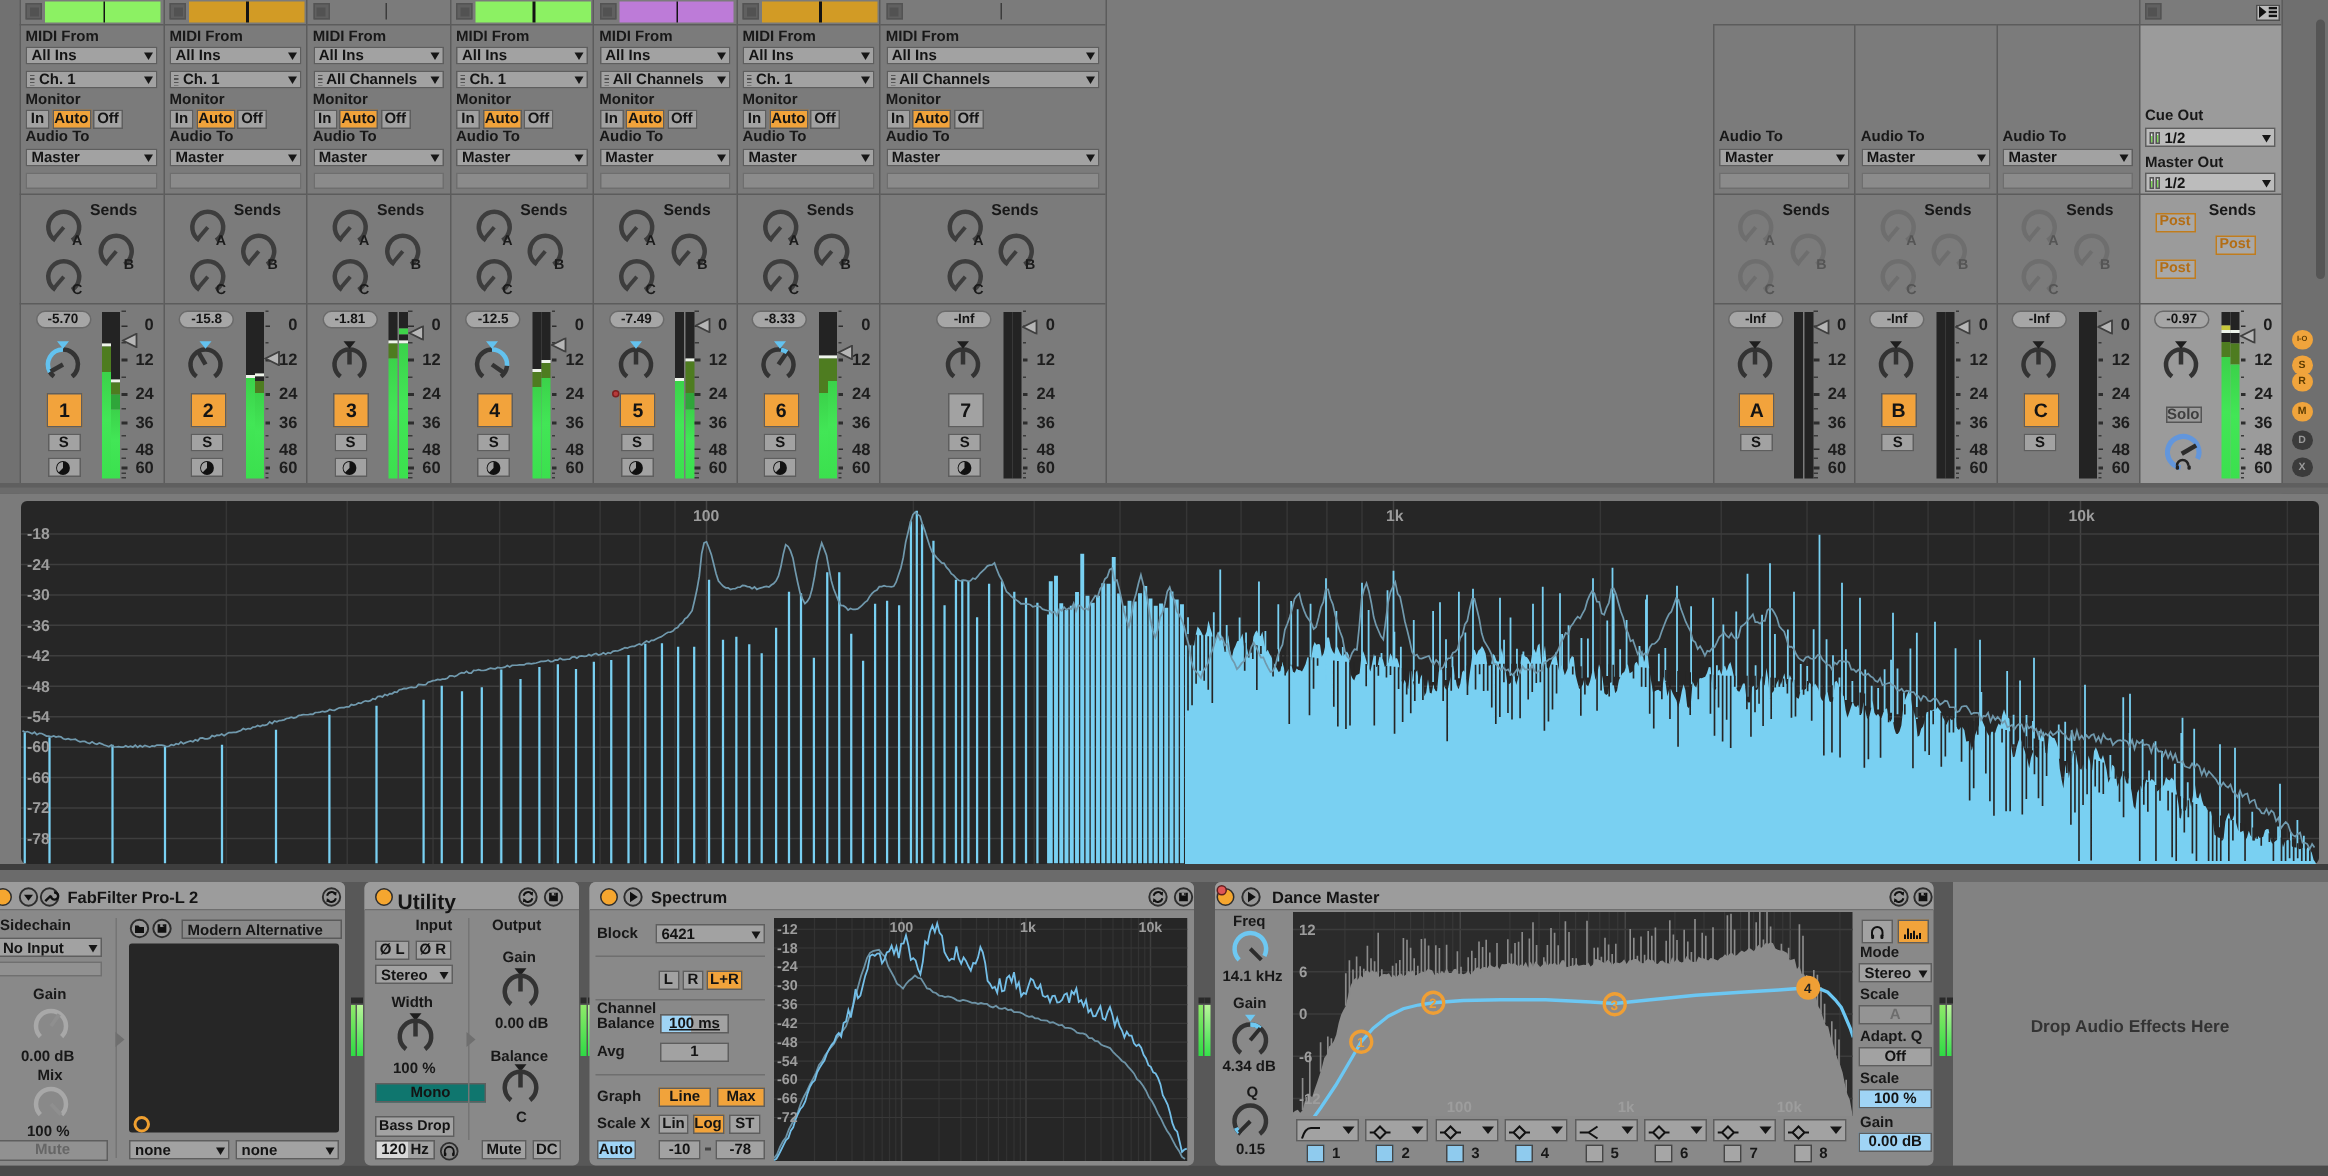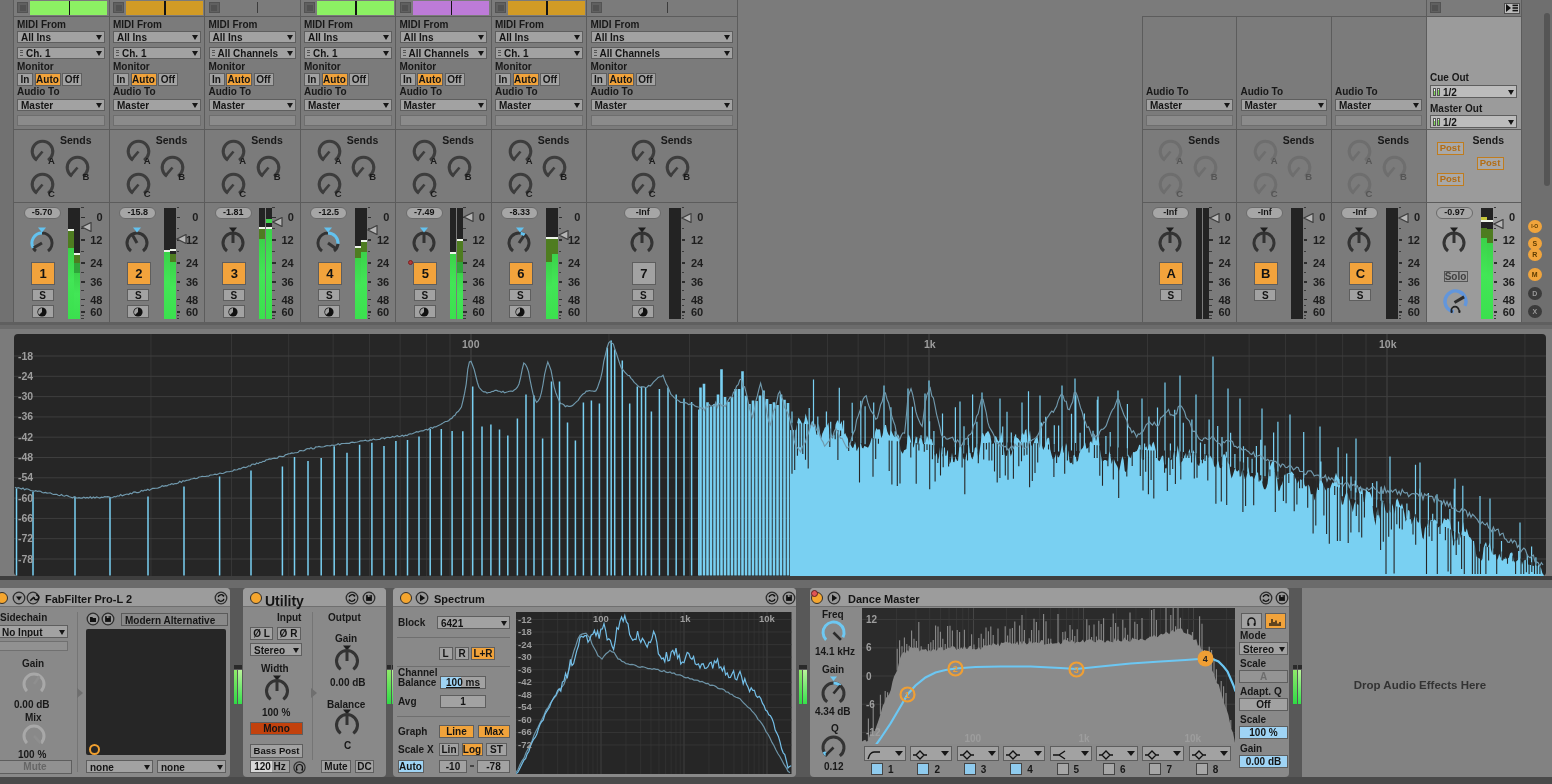--- a/index.html
+++ b/index.html
@@ -1023,22 +1023,22 @@
       <span class="tx" style="top:2px;">Stereo</span>
       <span class="ar" style="top:4px;"></span>
     </div>
 <div class="lbl" style="left:261px;top:663px;">Width</div>
 <svg class="abs" style="left:263px;top:675px;" width="28" height="32" viewBox="-14 -16 28 32">
       <path d="M-4,-15.5 L4,-15.5 L0,-10.5 Z" fill="#1e1e1e"></path>
       <path d="M-6.3,8.4 A10.5,10.5 0 1 1 6.3,8.4" stroke="#333" stroke-width="3" fill="none"></path>
       <line x1="0" y1="-10" x2="0" y2="0" stroke="#333" stroke-width="3"></line>
     </svg>
 <div class="lbl" style="left:262px;top:707px;">100 %</div>
-<div class="btn" style="left:250px;top:721.5px;width:53px;height:13.5px;background:#c2410c;line-height:12px;">Mono</div>
-<div class="btn" style="left:250px;top:744px;width:53px;height:13.5px;line-height:12px;font-size:9.5px;">Bass Post</div>
+<div class="btn" style="left:250px;top:721.5px;width:74px;height:13.5px;background:#0f766e;line-height:12px;">Mono</div>
+<div class="btn" style="left:250px;top:744px;width:53px;height:13.5px;line-height:12px;font-size:9.5px;">Bass Drop</div>
 <div class="btn" style="left:250px;top:760px;width:40px;height:13px;line-height:11.5px;background:linear-gradient(90deg,#d8d8d8 0 55%,#a2a2a2 55%);">120 Hz</div>
 <svg class="abs" style="left:293px;top:760.5px;" width="13" height="13" viewBox="0 0 13 13">
       <circle cx="6.5" cy="6.5" r="5.6" fill="none" stroke="#2e2e2e" stroke-width="1.2"></circle>
       <path d="M3.5,8 V6.5 a3,3 0 0 1 6,0 V8" stroke="#111" stroke-width="1.2" fill="none"></path>
       <rect x="2.9" y="7.4" width="1.7" height="2.4" rx="0.8" fill="#111"></rect>
       <rect x="8.4" y="7.4" width="1.7" height="2.4" rx="0.8" fill="#111"></rect>
     </svg>
 <div class="abs" style="left:312px;top:612px;width:1px;height:148px;background:#757575;"></div>
 <svg class="abs" style="left:310px;top:687px;" width="8" height="12" viewBox="0 0 8 12">
       <path d="M1,1 L7,6 L1,11 Z" fill="#6f6f6f"></path>
@@ -1173,21 +1173,21 @@
       <path d="M0.0,-10.5 A10.5,10.5 0 0 1 6.7,-8.0" stroke="#6ec8f2" stroke-width="3" fill="none"></path>
       <line x1="0" y1="0" x2="6.7" y2="-8" stroke="#2c2c2c" stroke-width="2.6"></line>
     </svg>
 <div class="lbl" style="left:815px;top:706px;">4.34 dB</div>
 <div class="lbl" style="left:831px;top:723px;">Q</div>
 <svg class="abs" style="left:820px;top:734px;" width="27" height="27" viewBox="-13.5 -13.5 27 27">
       <path d="M-6.3,8.4 A10.5,10.5 0 1 1 6.3,8.4" stroke="#333" stroke-width="3" fill="none"></path>
       <path d="M-7.4,7.4 A10.5,10.5 0 0 1 -9.5,4.4" stroke="#6ec8f2" stroke-width="3" fill="none"></path>
       <line x1="0" y1="0" x2="-7.4" y2="7.4" stroke="#2c2c2c" stroke-width="2.6"></line>
     </svg>
-<div class="lbl" style="left:824px;top:761px;">0.12</div>
+<div class="lbl" style="left:824px;top:761px;">0.15</div>
 <svg class="abs" style="left:861.5px;top:607.5px;" width="373.5px" height="136.5px" viewBox="861.5 607.5 373.5 136.5">
       <rect x="861.5" y="607.5" width="373.5" height="136.5" fill="#2b2b2b"></rect>
       <path d="M896.1,607.5 V744 M915.5,607.5 V744 M929.2,607.5 V744 M939.9,607.5 V744 M948.6,607.5 V744 M956.0,607.5 V744 M962.3,607.5 V744 M968.0,607.5 V744 M1006.1,607.5 V744 M1025.5,607.5 V744 M1039.2,607.5 V744 M1049.9,607.5 V744 M1058.6,607.5 V744 M1066.0,607.5 V744 M1072.3,607.5 V744 M1078.0,607.5 V744 M1116.1,607.5 V744 M1135.5,607.5 V744 M1149.2,607.5 V744 M1159.9,607.5 V744 M1168.6,607.5 V744 M1176.0,607.5 V744 M1182.3,607.5 V744 M1188.0,607.5 V744 M1226.1,607.5 V744" stroke="#383838" stroke-width="0.8"></path>
       <path d="M973.0,607.5 V744 M1083.0,607.5 V744 M1193.0,607.5 V744" stroke="#454545" stroke-width="1"></path>
       <path d="M861.5,619.1 H1235 M861.5,647.3 H1235 M861.5,675.5 H1235 M861.5,703.7 H1235 M861.5,731.9 H1235" stroke="#3c3c3c" stroke-width="1"></path>
       <path d="M861.5,744L861.5,741.1L863.1,740.0L864.7,739.3L866.3,741.3L867.9,739.6L869.5,733.4L871.1,733.9L872.7,729.9L874.3,730.8L875.9,725.8L877.5,721.4L879.1,716.5L880.7,711.3L882.3,704.9L883.9,702.6L885.5,697.2L887.1,696.0L888.7,693.5L890.3,689.4L891.9,681.6L893.5,676.1L895.1,672.9L896.7,670.1L898.3,662.9L899.9,656.7L901.5,653.4L903.1,651.5L904.7,652.7L906.3,649.2L907.9,651.1L909.5,646.8L911.1,646.5L912.7,647.8L914.3,646.4L915.9,647.9L917.5,647.1L919.1,650.9L920.7,649.1L922.3,648.9L923.9,649.0L925.5,648.4L927.1,651.0L928.7,649.4L930.3,651.2L931.9,649.3L933.5,648.3L935.1,650.5L936.7,649.4L938.3,646.8L939.9,647.5L941.5,646.3L943.1,649.9L944.7,649.0L946.3,648.0L947.9,647.1L949.5,647.8L951.1,645.7L952.7,645.8L954.3,646.4L955.9,649.5L957.5,647.9L959.1,649.0L960.7,646.7L962.3,648.4L963.9,644.8L965.5,648.2L967.1,648.2L968.7,645.7L970.3,645.3L971.9,648.8L973.5,648.3L975.1,649.0L976.7,648.4L978.3,646.5L979.9,649.1L981.5,647.4L983.1,645.4L984.7,644.4L986.3,645.6L987.9,644.3L989.5,644.2L991.1,644.9L992.7,642.3L994.3,643.6L995.9,644.4L997.5,642.8L999.1,645.7L1000.7,642.1L1002.3,642.4L1003.9,642.1L1005.5,641.1L1007.1,642.6L1008.7,641.7L1010.3,642.5L1011.9,643.9L1013.5,642.4L1015.1,643.5L1016.7,640.6L1018.3,644.7L1019.9,640.5L1021.5,644.1L1023.1,640.3L1024.7,642.3L1026.3,644.1L1027.9,642.7L1029.5,639.9L1031.1,643.6L1032.7,641.7L1034.3,642.3L1035.9,641.1L1037.5,642.8L1039.1,642.5L1040.7,639.6L1042.3,639.7L1043.9,644.3L1045.5,643.6L1047.1,643.4L1048.7,643.4L1050.3,641.7L1051.9,643.3L1053.5,643.0L1055.1,642.7L1056.7,642.8L1058.3,641.2L1059.9,643.8L1061.5,642.5L1063.1,638.9L1064.7,639.1L1066.3,639.7L1067.9,640.8L1069.5,641.7L1071.1,639.3L1072.7,640.4L1074.3,643.0L1075.9,641.4L1077.5,641.2L1079.1,641.7L1080.7,640.9L1082.3,639.0L1083.9,642.1L1085.5,639.7L1087.1,639.6L1088.7,638.8L1090.3,638.9L1091.9,639.8L1093.5,641.5L1095.1,641.7L1096.7,639.9L1098.3,638.5L1099.9,639.6L1101.5,639.4L1103.1,641.6L1104.7,642.1L1106.3,640.1L1107.9,639.9L1109.5,641.3L1111.1,641.6L1112.7,641.8L1114.3,637.5L1115.9,640.8L1117.5,638.2L1119.1,640.5L1120.7,641.1L1122.3,640.3L1123.9,636.8L1125.5,638.9L1127.1,640.3L1128.7,640.9L1130.3,640.8L1131.9,637.1L1133.5,638.4L1135.1,638.4L1136.7,639.0L1138.3,639.8L1139.9,638.2L1141.5,638.5L1143.1,639.2L1144.7,639.9L1146.3,638.2L1147.9,637.5L1149.5,635.7L1151.1,637.1L1152.7,635.1L1154.3,634.8L1155.9,636.9L1157.5,636.2L1159.1,634.5L1160.7,633.2L1162.3,634.1L1163.9,633.2L1165.5,631.3L1167.1,632.3L1168.7,633.7L1170.3,631.3L1171.9,629.3L1173.5,631.5L1175.1,630.0L1176.7,628.2L1178.3,628.6L1179.9,627.7L1181.5,628.3L1183.1,631.9L1184.7,632.7L1186.3,633.2L1187.9,633.2L1189.5,634.0L1191.1,634.8L1192.7,639.6L1194.3,639.2L1195.9,638.7L1197.5,645.5L1199.1,643.3L1200.7,648.9L1202.3,649.0L1203.9,653.2L1205.5,658.1L1207.1,661.7L1208.7,661.5L1210.3,664.6L1211.9,670.6L1213.5,673.3L1215.1,678.9L1216.7,683.1L1218.3,683.9L1219.9,690.8L1221.5,695.1L1223.1,701.0L1224.7,705.8L1226.3,709.5L1227.9,714.5L1229.5,722.5L1231.1,729.0L1232.7,732.7L1234.3,741.4L1235,744 Z" fill="#8b8b8b"></path>
       <path d="M867.9,739.7 V718.1 M870.3,736.8 V730.9 M872.7,733.3 V701.9 M879.9,714.0 V694.3 M884.7,702.6 V690.5 M887.1,697.4 V691.7 M896.7,670.0 V648.3 M899.1,663.3 V639.7 M901.5,657.4 V645.8 M903.9,654.5 V637.1 M906.3,651.9 V643.6 M908.7,651.1 V645.3 M911.1,650.3 V630.0 M913.5,650.4 V638.3 M915.9,651.0 V640.4 M918.3,651.6 V621.4 M920.7,652.0 V645.7 M927.9,652.0 V643.4 M930.3,652.0 V641.7 M932.7,651.6 V639.5 M935.1,651.3 V624.9 M937.5,651.0 V626.0 M939.9,650.7 V631.3 M942.3,650.4 V638.3 M944.7,650.0 V643.4 M947.1,649.9 V625.5 M949.5,649.7 V625.2 M951.9,649.5 V629.9 M956.7,649.2 V629.6 M959.1,649.1 V631.5 M963.9,649.3 V629.3 M971.1,649.7 V633.7 M973.5,649.9 V644.0 M978.3,649.3 V637.6 M980.7,648.9 V633.3 M983.1,648.4 V638.2 M985.5,647.9 V627.1 M987.9,647.4 V630.8 M990.3,647.0 V626.0 M992.7,646.7 V634.5 M997.5,646.3 V628.1 M1004.7,645.5 V625.7 M1007.1,645.3 V635.1 M1009.5,645.1 V628.2 M1011.9,644.9 V627.4 M1014.3,644.8 V620.9 M1019.1,644.5 V625.1 M1021.5,644.4 V614.4 M1023.9,644.3 V629.5 M1028.7,644.1 V637.7 M1031.1,644.0 V629.5 M1033.5,644.0 V618.2 M1035.9,644.0 V621.4 M1038.3,644.0 V629.7 M1043.1,644.0 V613.6 M1045.5,644.0 V620.8 M1047.9,644.0 V638.1 M1050.3,644.0 V638.3 M1057.5,643.6 V613.4 M1062.3,643.4 V631.4 M1064.7,643.3 V631.1 M1067.1,643.1 V637.4 M1069.5,643.0 V624.6 M1071.9,643.0 V629.1 M1074.3,643.0 V635.5 M1076.7,643.0 V628.7 M1086.3,643.0 V618.8 M1088.7,643.0 V624.7 M1091.1,642.9 V636.6 M1093.5,642.8 V623.9 M1095.9,642.7 V636.0 M1098.3,642.6 V620.2 M1100.7,642.5 V623.4 M1103.1,642.3 V617.8 M1110.3,642.0 V626.6 M1112.7,641.9 V613.0 M1115.1,641.7 V622.5 M1117.5,641.6 V626.2 M1122.3,641.4 V619.3 M1124.7,641.3 V627.2 M1127.1,641.1 V634.2 M1129.5,641.0 V612.1 M1134.3,640.8 V621.3 M1136.7,640.7 V623.4 M1141.5,640.4 V617.6 M1151.1,639.6 V609.6 M1153.5,638.8 V608.6 M1155.9,638.0 V619.4 M1165.5,634.6 V606.0 M1170.3,632.7 V614.4 M1172.7,631.9 V604.0 M1175.1,631.7 V625.8 M1177.5,631.4 V607.1 M1179.9,631.2 V617.2 M1187.1,634.2 V628.7 M1191.9,638.2 V631.4 M1199.1,647.7 V615.7 M1201.5,651.3 V623.3 M1203.9,655.5 V649.5 M1206.3,659.9 V650.9 M1208.7,664.5 V646.2 M1211.1,669.7 V649.4 M1213.5,674.9 V657.7 M1215.9,681.3 V668.7 M1220.7,695.1 V680.4 M1223.1,702.3 V685.7 M1225.5,710.3 V692.5 M1230.3,727.4 V719.4" stroke="#8b8b8b" stroke-width="1.1"></path>
       <path d="M861.5,763L870,752L880,738L890,723L900,706L907,694L915,685L925,677L935,672L945,669.5L955,668L975,666.5L1000,666L1030,666L1060,667.5L1076,668.5L1100,666L1130,663L1160,661L1185,659.5L1205,658L1212,658.5L1218,661L1223,666L1227,671L1230,678L1233,685L1235,691" stroke="#6cc7f3" stroke-width="2.2" fill="none"></path>
       <circle cx="907" cy="694" r="7" fill="none" stroke="#ef9f35" stroke-width="2.2"></circle>
       <text x="904.2" y="697.5" font-size="9" font-weight="bold" fill="#ef9f35" font-family="Liberation Sans">1</text>

